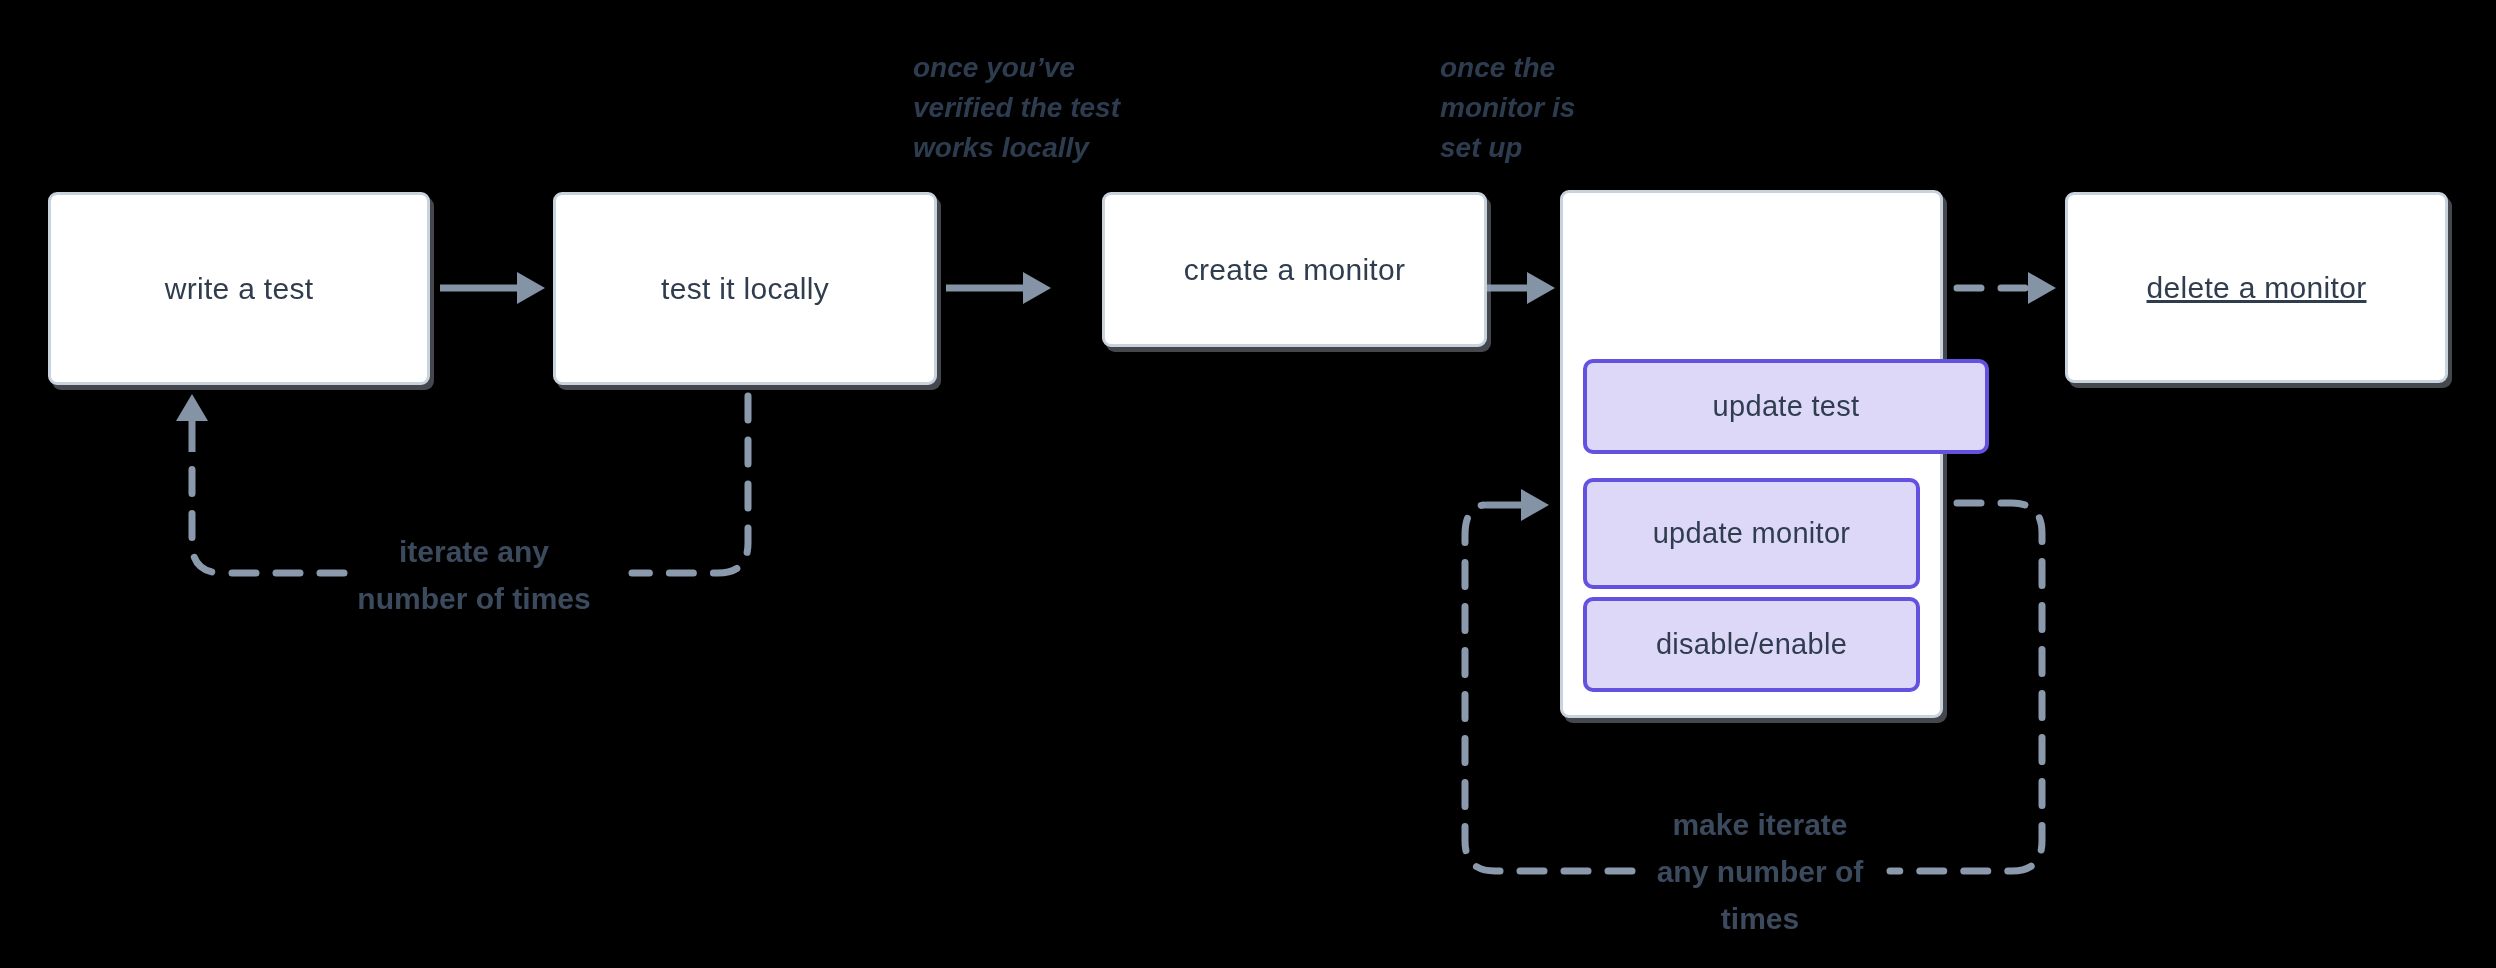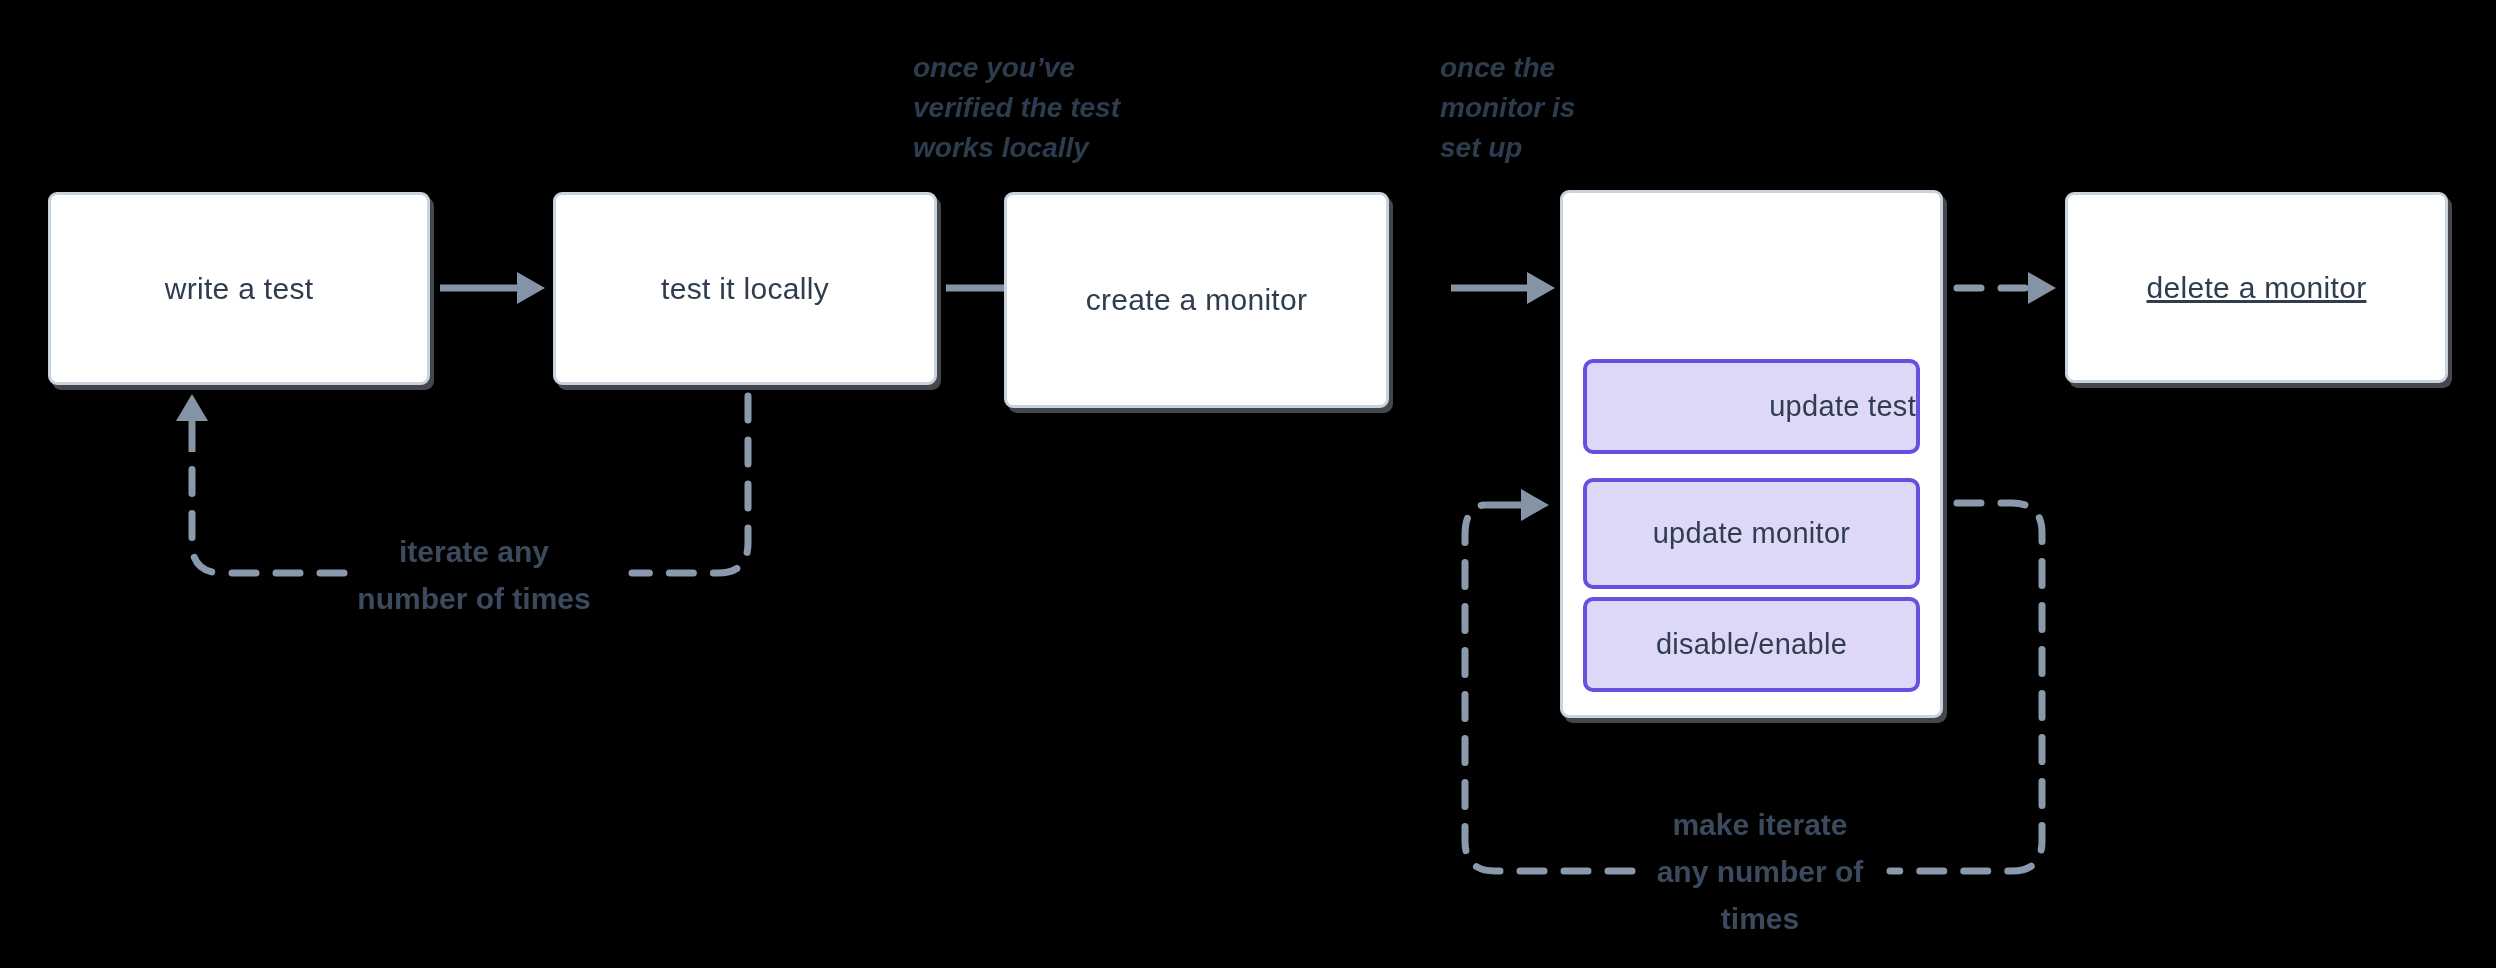--- a/index.html
+++ b/index.html
@@ -95,26 +95,26 @@
   </svg>
 
   <div class="box" style="left:48px; top:192px; width:382px; height:193px;">
     <span class="label">write a test</span>
   </div>
 
   <div class="box" style="left:553px; top:192px; width:384px; height:193px;">
     <span class="label">test it locally</span>
   </div>
 
-  <div class="box" style="left:1004px; top:192px; width:385px; height:216px;">
+  <div class="box" style="left:1102px; top:192px; width:385px; height:155px;">
     <span class="label">create a monitor</span>
   </div>
 
   <div class="box parent-box" style="left:1560px; top:190px; width:383px; height:528px;">
-    <div class="subbox" style="left:20px; top:166px; width:337px; height:95px;justify-content:flex-end;">
+    <div class="subbox" style="left:20px; top:166px; width:406px; height:95px;">
       <span class="label">update test</span>
     </div>
     <div class="subbox" style="left:20px; top:285px; width:337px; height:111px;">
       <span class="label">update monitor</span>
     </div>
     <div class="subbox" style="left:20px; top:404px; width:337px; height:95px;">
       <span class="label">disable/enable</span>
     </div>
   </div>
 

